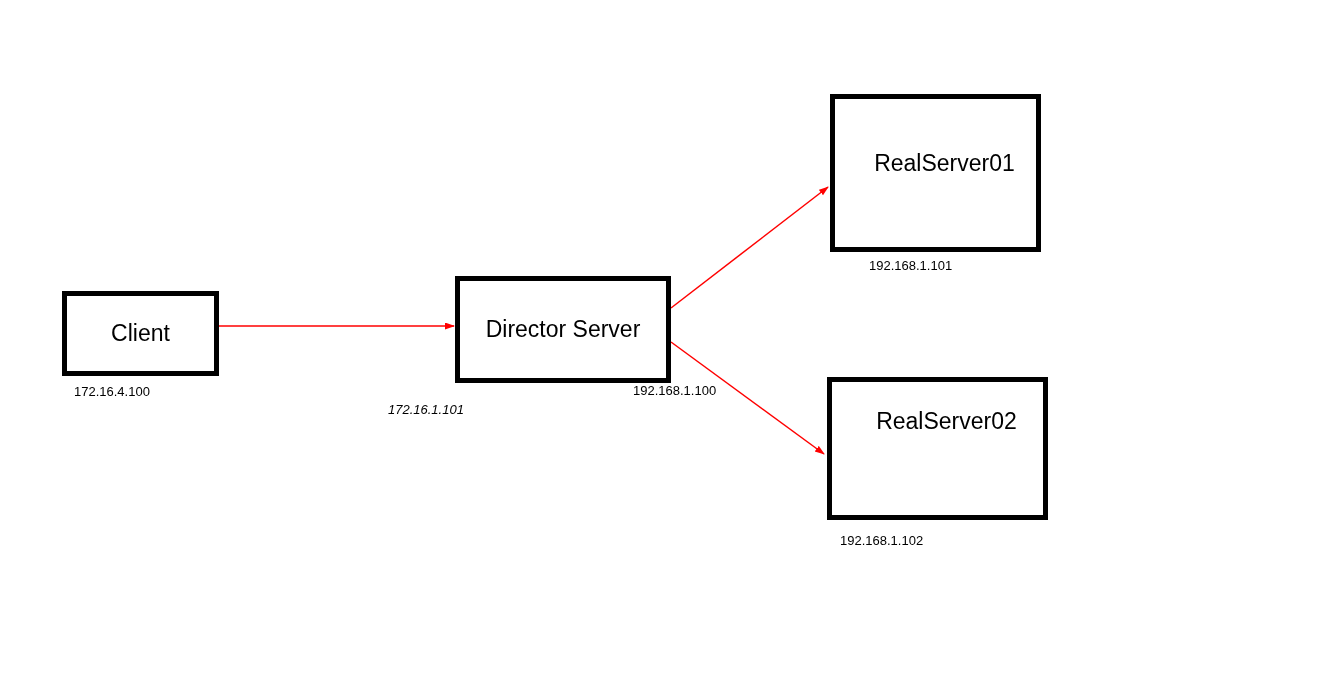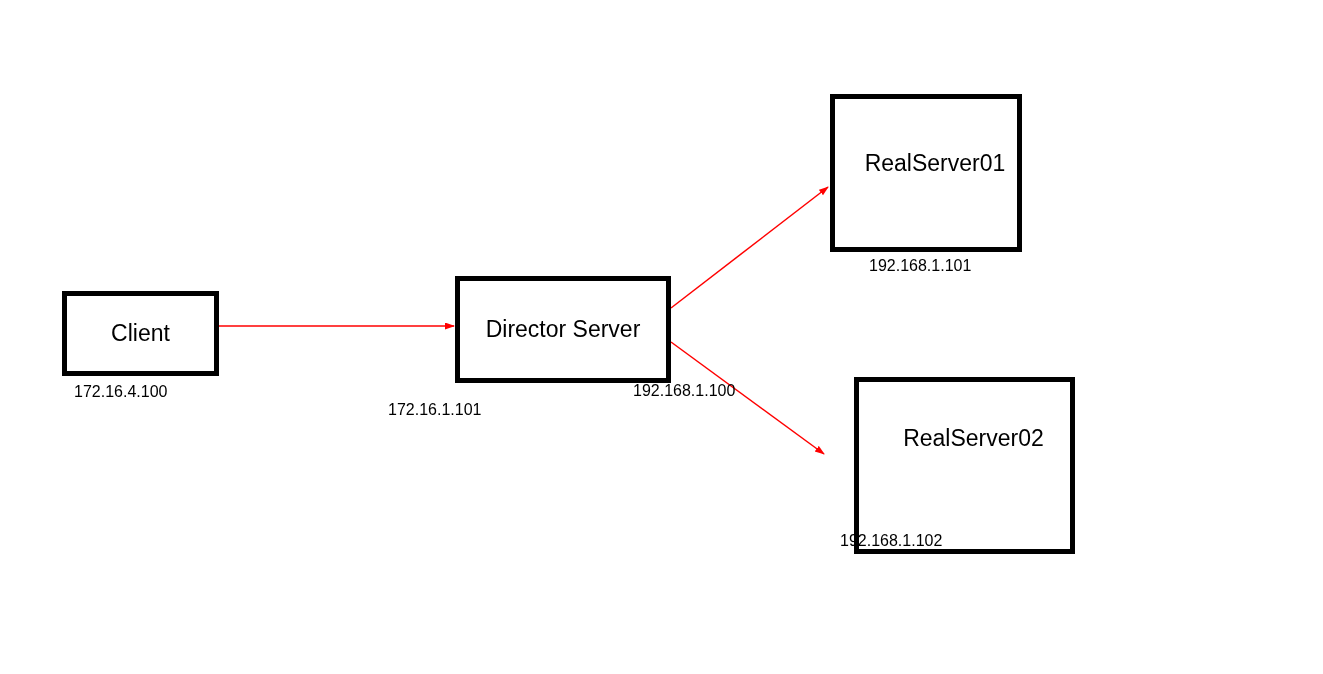--- a/index.html
+++ b/index.html
@@ -26,34 +26,34 @@
     align-items: center;
     justify-content: center;
   }
   .node-label {
     font-size: 23px;
     color: #000000;
     white-space: nowrap;
   }
   .node--client   { left: 62px;  top: 291px; width: 157px; height: 85px; }
   .node--director { left: 455px; top: 276px; width: 216px; height: 107px; }
-  .node--rs1      { left: 830px; top: 94px;  width: 192px; height: 158px; }
-  .node--rs2      { left: 827px; top: 377px; width: 221px; height: 177px; margin-left: 27px; }
+  .node--rs1      { left: 830px; top: 94px;  width: 211px; height: 158px; }
+  .node--rs2      { left: 827px; top: 377px; width: 221px; height: 143px; }
   .node--rs1 .node-label { transform: translate(9px, -10px); }
   .node--rs2 .node-label { transform: translate(9px, -27px); }
   .ip-label {
     position: absolute;
-    font-size: 16px;
+    font-size: 13px;
     line-height: 19px;
     color: #000000;
     white-space: nowrap;
     transform: translateY(-50%);
   }
   .ip--client         { left: 74px;  top: 391px; }
-  .ip--director-left  { left: 388px; top: 409px; }
+  .ip--director-left  { left: 388px; top: 409px; font-style: italic; }
   .ip--director-right { left: 633px; top: 390px; }
   .ip--rs1            { left: 869px; top: 265px; }
   .ip--rs2            { left: 840px; top: 540px; }
 </style>
 </head>
 <body>
 
 <div class="canvas">
 
   <svg class="connections" viewBox="0 0 1323 674" xmlns="http://www.w3.org/2000/svg">

